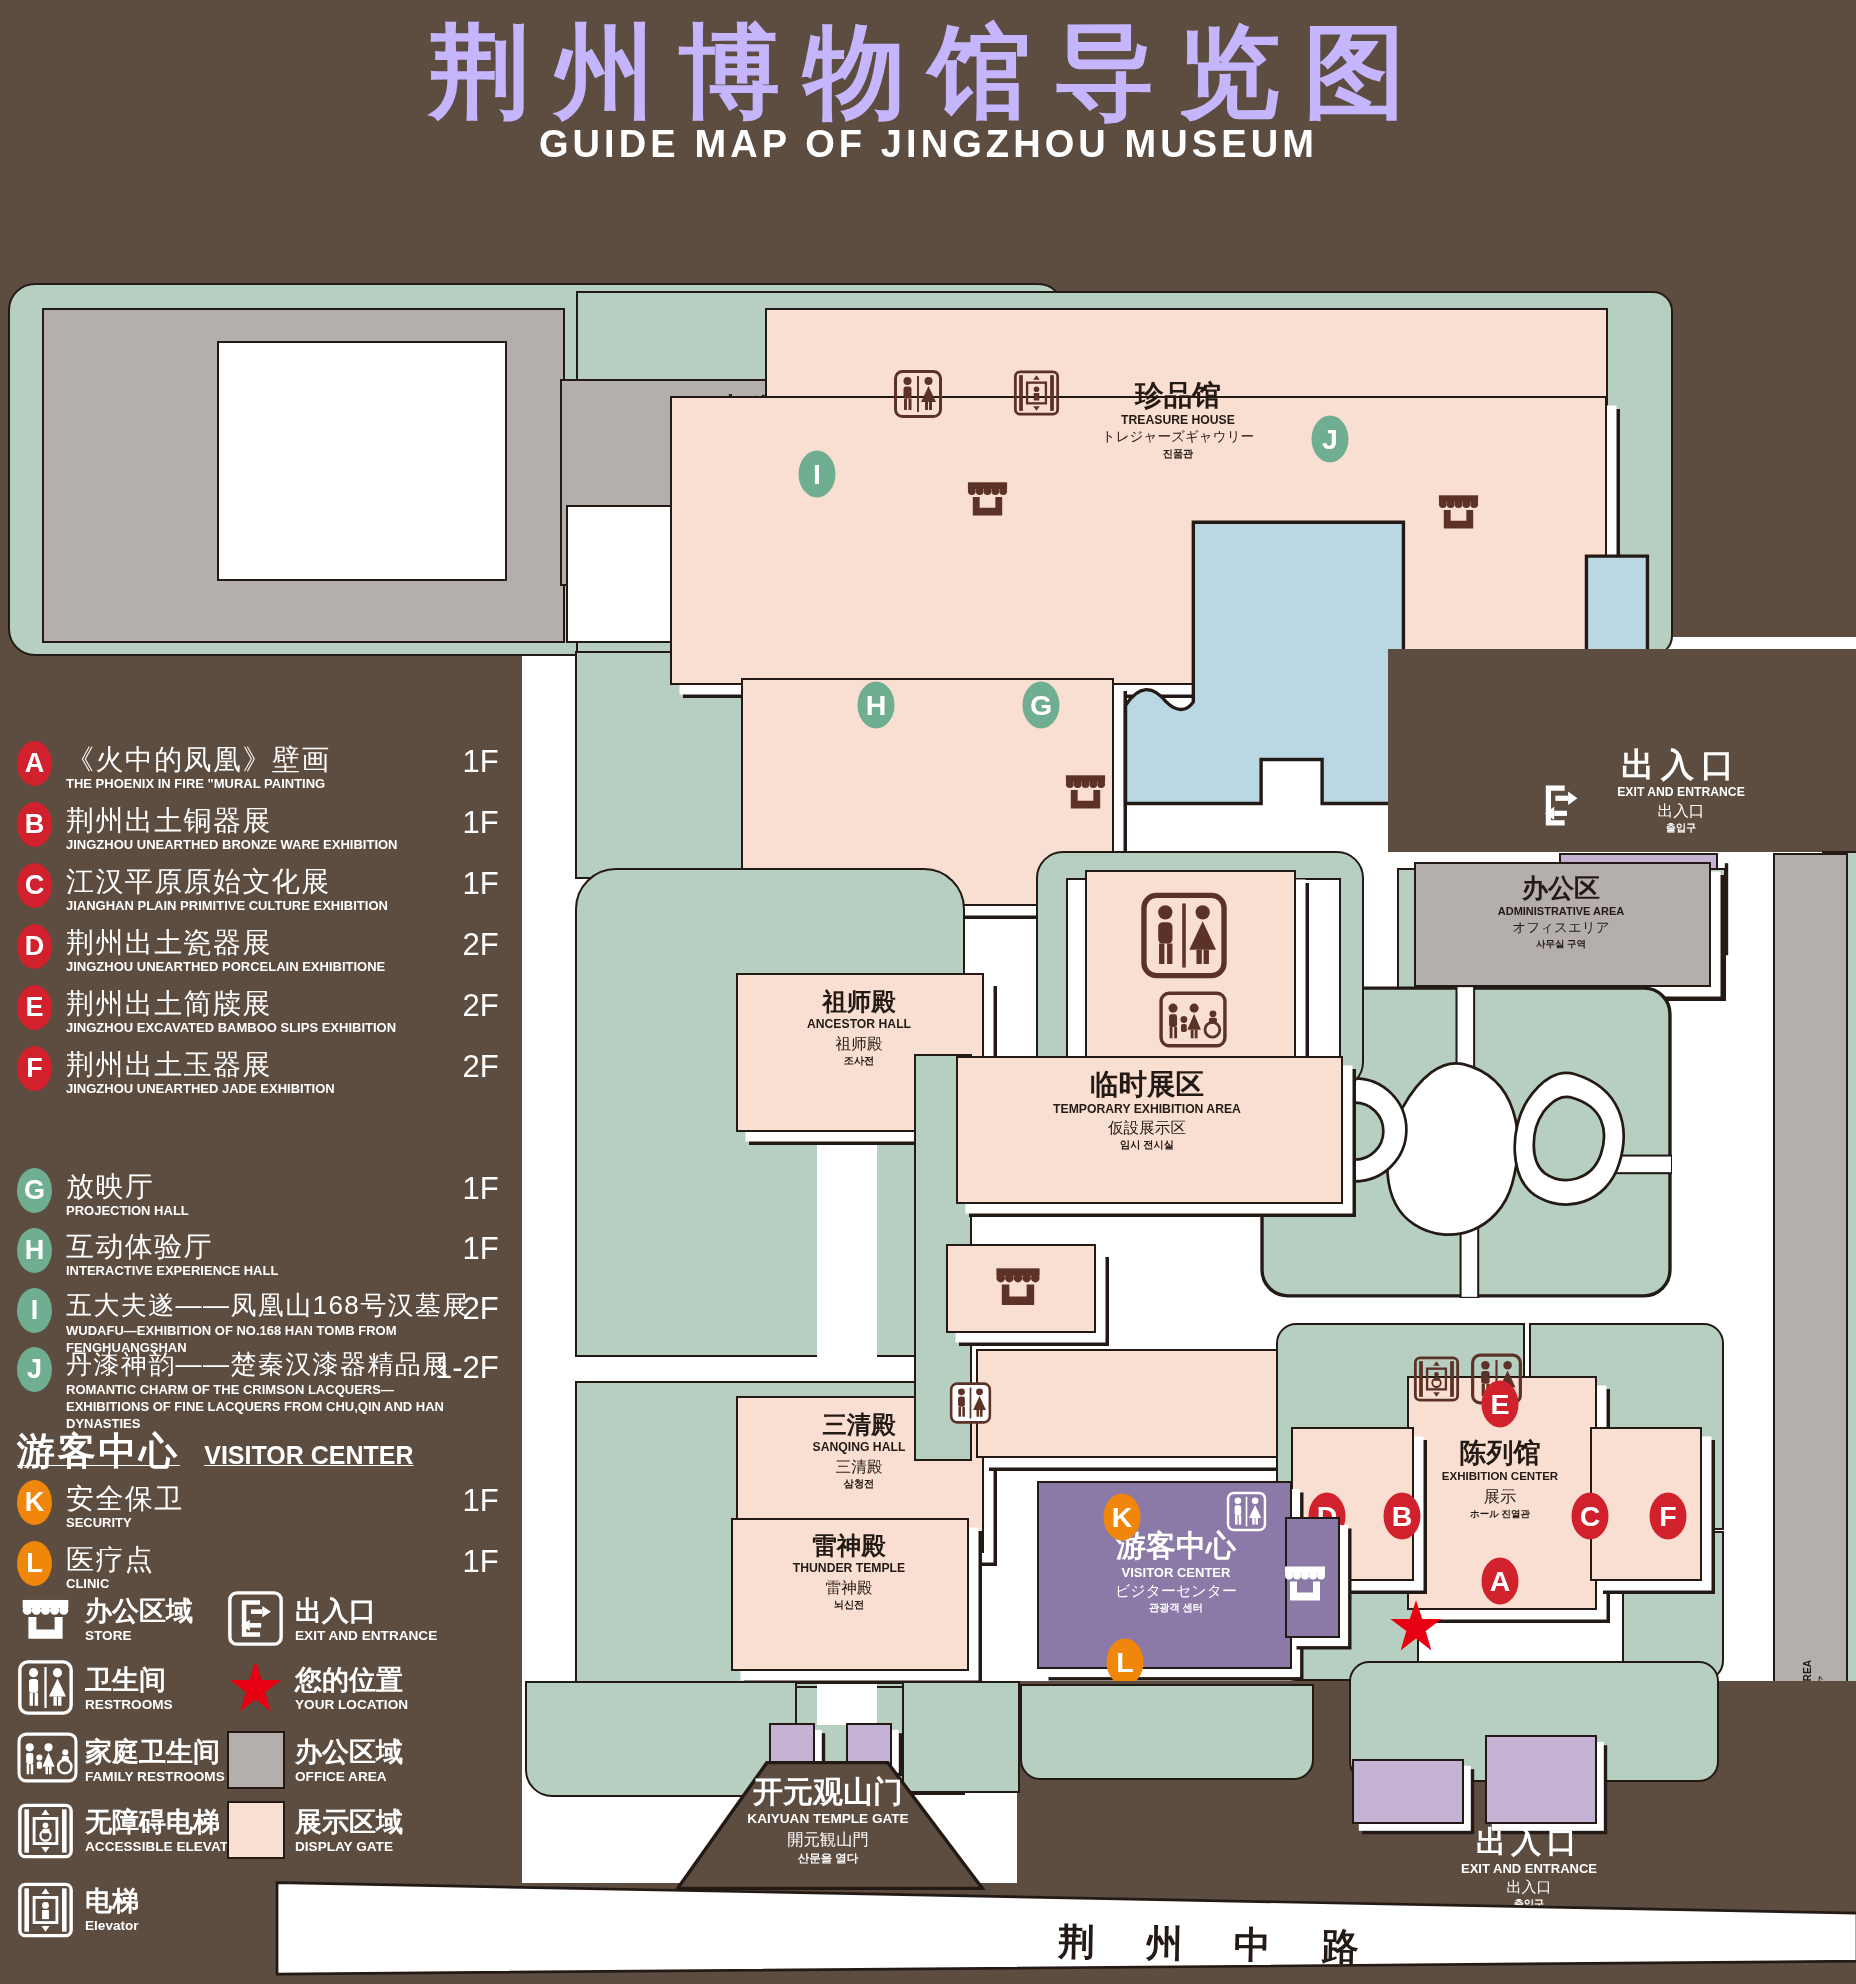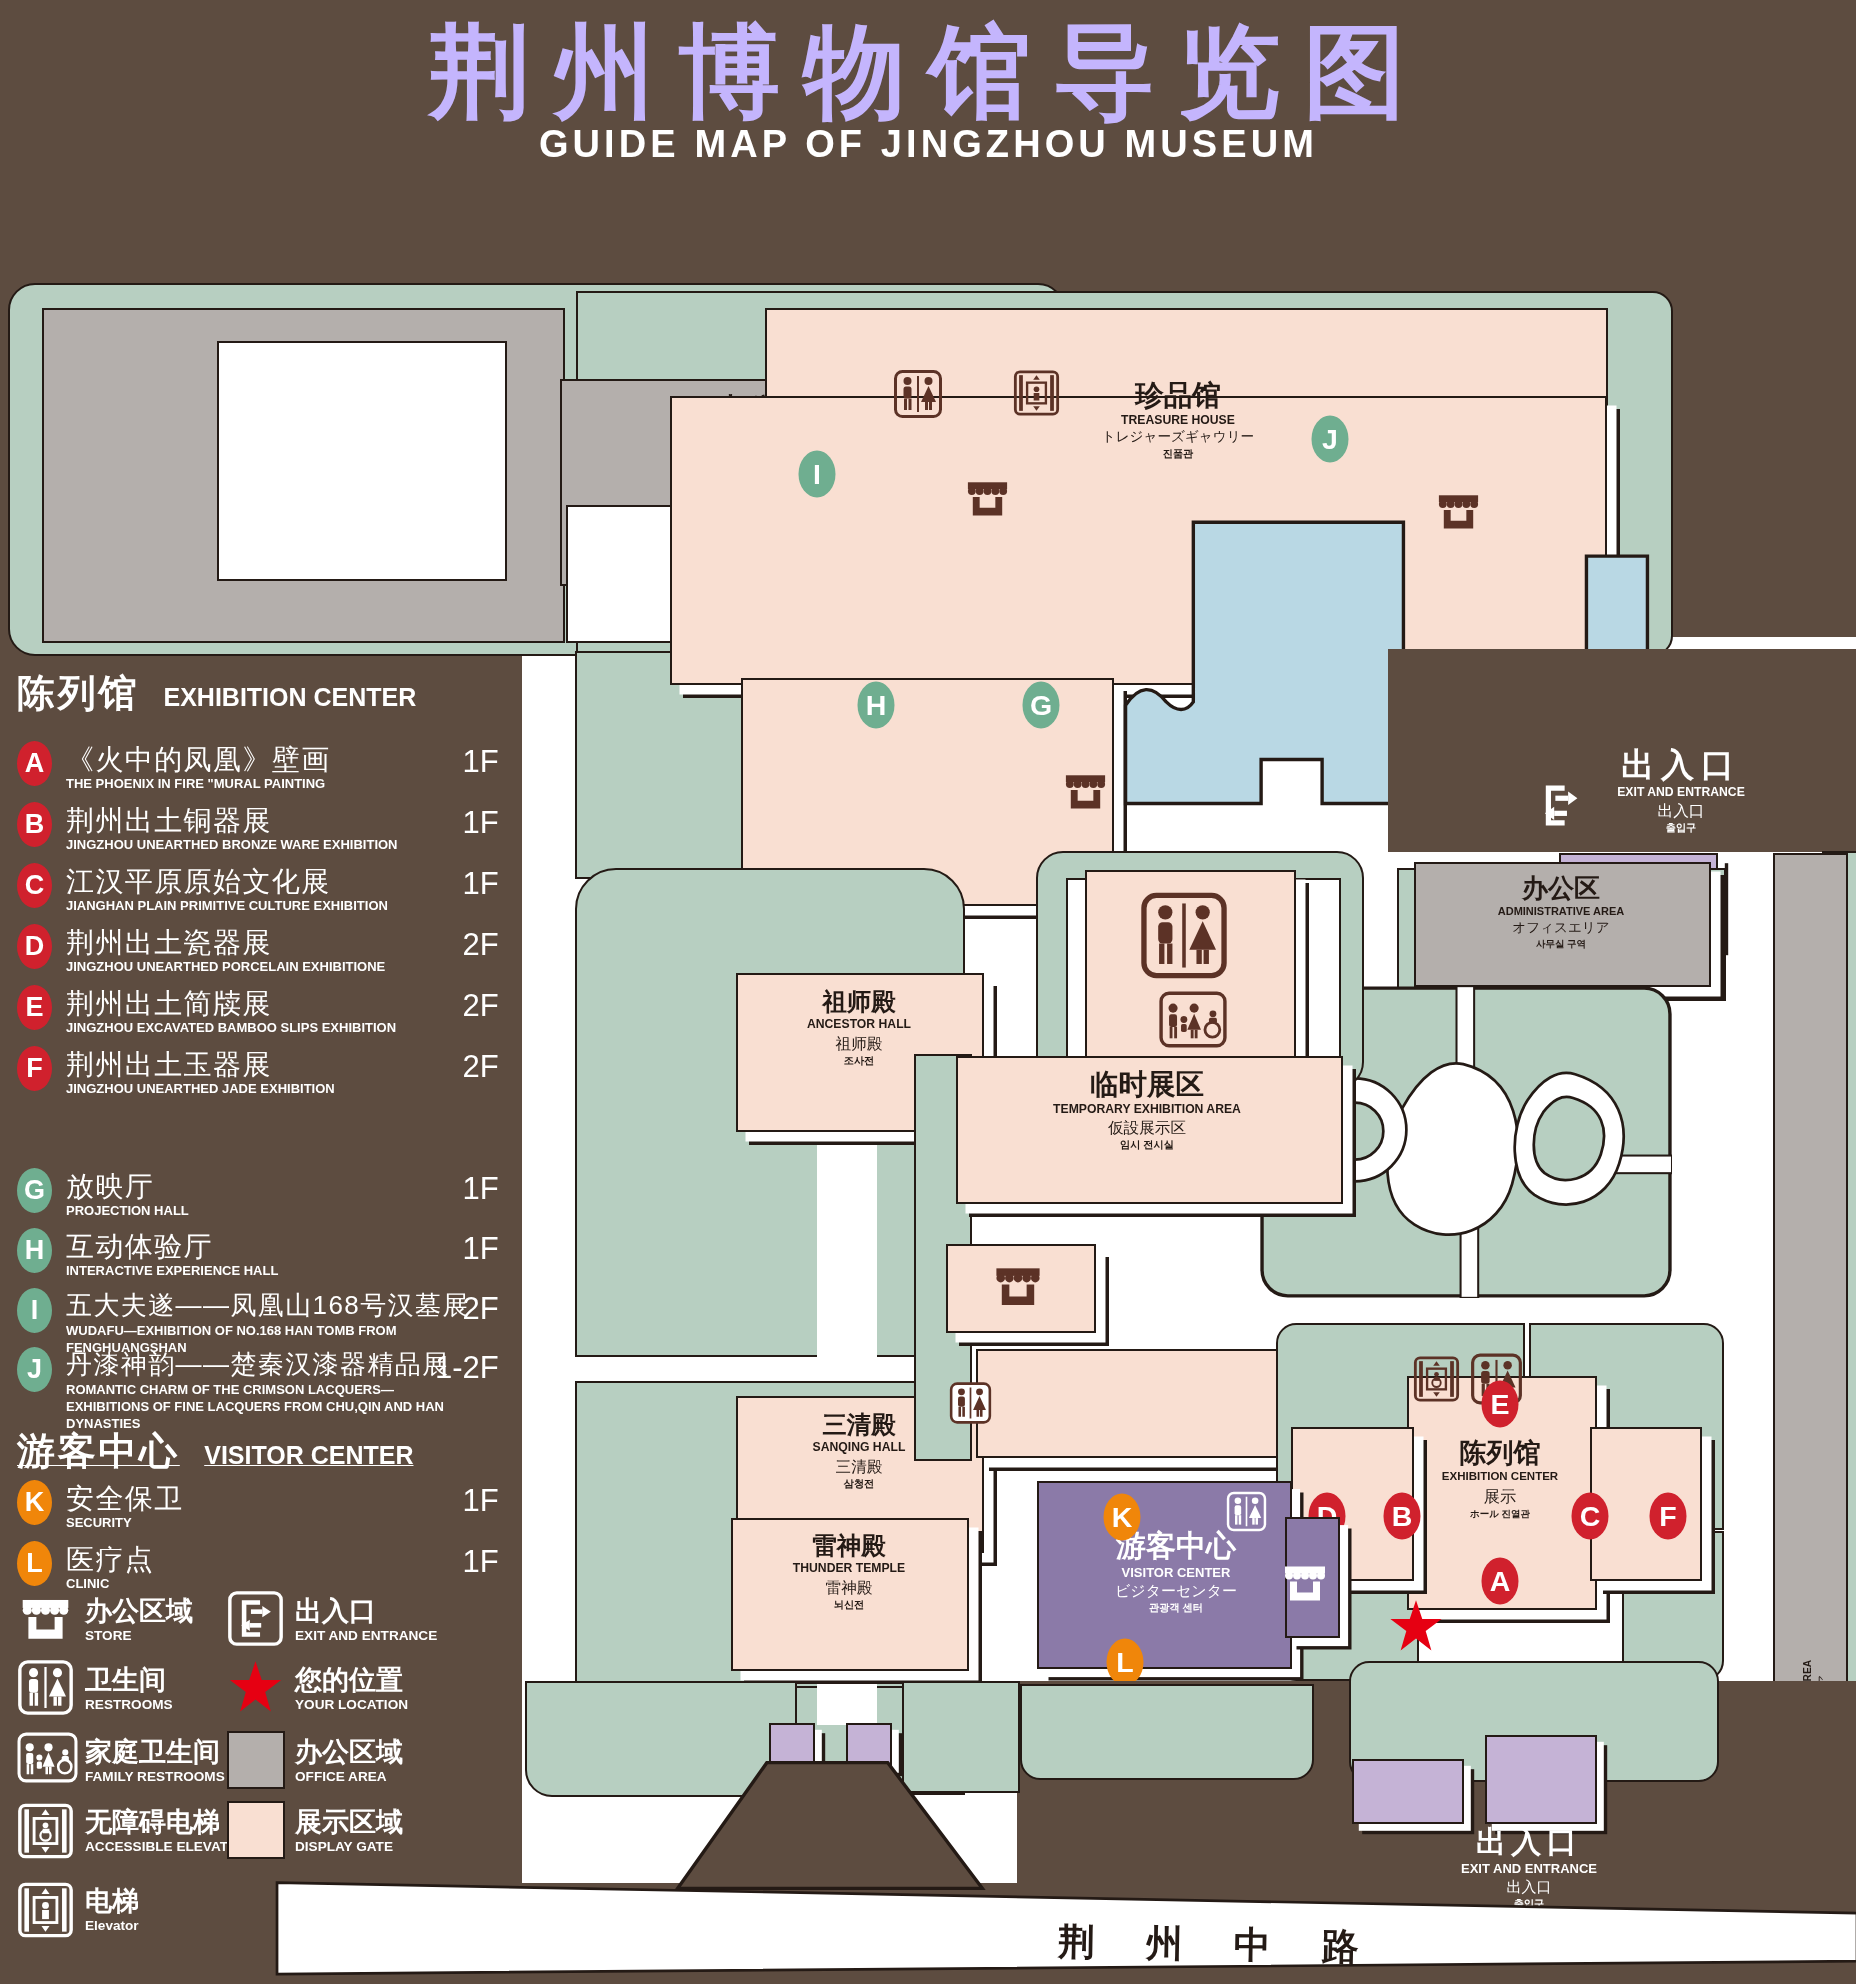--- a/index.html
+++ b/index.html
@@ -410,41 +410,44 @@
   <div class="abs green" style="left:525px;top:1410px;width:268px;height:112px;border-radius:0 0 0 27px;"></div>
   <div class="abs green" style="left:902px;top:1410px;width:114px;height:108px;"></div>
   <div class="abs green" style="left:1020px;top:1413px;width:290px;height:92px;border-radius:0 0 20.3px 20.3px;"></div>
   <div class="abs green" style="left:1349px;top:1390px;width:366px;height:117px;border-radius:20.3px;"></div>
 
   <div class="abs lpurpleS" style="left:769px;top:1452px;width:42px;height:39px;"></div>
   <div class="abs lpurpleS" style="left:846px;top:1452px;width:42px;height:39px;"></div>
   <svg class="abs" style="left:664px;top:1490px;" width="332" height="129" viewBox="0 0 490 190">
     <polygon points="152,2 330,2 470,188 20,188" fill="#5d4c40" stroke="#241a15" stroke-width="5"></polygon>
   </svg>
+  <div class="bstack light" style="left:828px;top:1504px;width:325px;">
+    <span class="l1" style="font-size:30px;">开元观山门</span>
+    <span class="l2" style="font-size:13.6px;">KAIYUAN TEMPLE GATE</span>
+    <span class="l3" style="font-size:16.3px;">開元観山門</span>
+    <span class="l4" style="font-size:11.5px;">산문을 열다</span>
+  </div>
 
   <div class="abs lpurpleS" style="left:1352px;top:1488px;width:108px;height:61px;"></div>
   <div class="abs lpurpleS" style="left:1485px;top:1464px;width:108px;height:85px;"></div>
   <div class="bstack light" style="left:1529px;top:1554px;width:285px;">
     <span class="l1" style="font-size:30px;letter-spacing:5.4px;">出入口</span>
     <span class="l2" style="font-size:13px;">EXIT AND ENTRANCE</span>
     <span class="l3" style="font-size:15px;">出入口</span>
     <span class="l4" style="font-size:10.2px;">출입구</span>
   </div>
 
   <svg class="abs" style="left:275px;top:1600px;" width="1582" height="114" viewBox="0 0 2334 168">
     <polygon points="3,17 2334,62 2334,133 3,152" fill="#ffffff" stroke="#241a15" stroke-width="4"></polygon>
   </svg>
   <div class="roadtext" style="left:1058px;top:1649px;">荆 州 中 路</div>
 </div>
 
 <div class="abs" style="left:17px;top:668px;width:505px;height:1288px;">
 
-  <div class="lg-header" style="left:0;top:0;">
-    <span class="cn">陈列馆</span><span class="en">EXHIBITION CENTER</span>
-  </div>
 
   <div class="lg-item" style="left:0;top:73px;">
     <span class="lbadge bg-red">A</span>
     <span class="cn">《火中的凤凰》壁画</span>
     <span class="en">THE PHOENIX IN FIRE "MURAL PAINTING</span>
     <span class="fl">1F</span>
   </div>
   <div class="lg-item" style="left:0;top:134px;">
     <span class="lbadge bg-red">B</span>
     <span class="cn">荆州出土铜器展</span>

